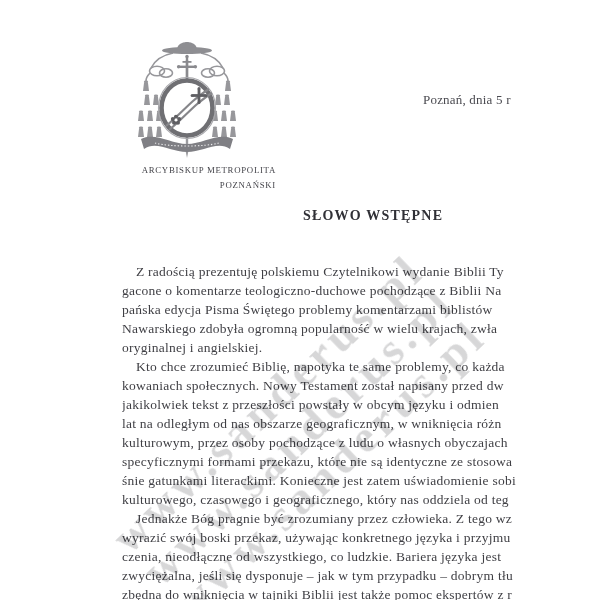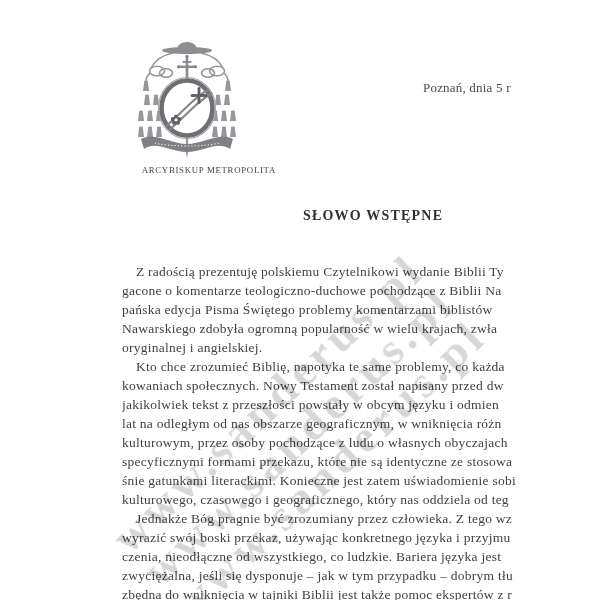--- a/index.html
+++ b/index.html
@@ -9,21 +9,21 @@
   }
   
   #crest{position:absolute;left:133px;top:40px;width:110px;height:122px;color:#97979b;}
   .caption{
     position:absolute;left:116px;width:160px;text-align:right;
     font-size:8.8px;letter-spacing:.7px;color:#44444a;white-space:nowrap;
   }
   #caption1{top:165px;}
   #caption2{top:180px;}
   #dateline{
-    position:absolute;left:423px;top:80px;font-size:13px;color:#4a4a50;
+    position:absolute;left:423px;top:92px;font-size:13px;color:#4a4a50;
     white-space:nowrap;letter-spacing:.2px;
   }
   
   #doc-title{
     position:absolute;left:303px;top:208px;font-size:14px;font-weight:bold;
     letter-spacing:1.2px;color:#303036;white-space:nowrap;
   }
   #body-block{
     position:absolute;left:122px;top:262px;width:398px;height:338px;
     overflow:hidden;color:#3f3f44;
@@ -184,20 +184,21 @@
       </g>
     </g>
 
     <g>
       <path d="M8,99 C22,92 38,104 54,104 C70,104 86,92 100,99 L97,109 C85,100 70,112 54,112 C38,112 23,100 11,109 Z" fill="#7f7f84"></path>
       <path d="M22,103 C36,107 72,107 86,103" fill="none" stroke="rgba(255,255,255,0.85)" stroke-width="1.1" stroke-dasharray="1.4,1.9"></path>
     </g>
   </svg>
 
   <div id="caption1" class="caption">ARCYBISKUP METROPOLITA</div>
+  <div id="caption2" class="caption">POZNAŃSKI</div>
 
   <div id="dateline">Poznań, dnia 5 r</div>
 
   <div id="doc-title">SŁOWO WSTĘPNE</div>
 
   <div id="body-block">
     <div>
       <span class="line indent">Z radością prezentuję polskiemu Czytelnikowi wydanie Biblii Ty</span>
       <span class="line">gacone o komentarze teologiczno-duchowe pochodzące z Biblii Na</span>
       <span class="line">pańska edycja Pisma Świętego problemy komentarzami biblistów</span>

